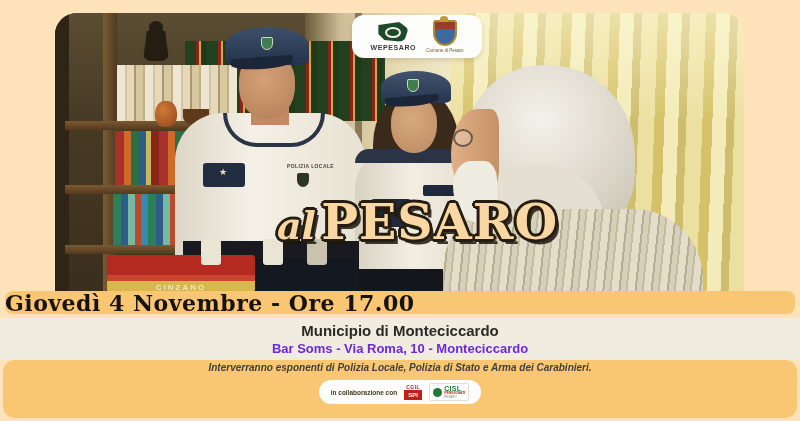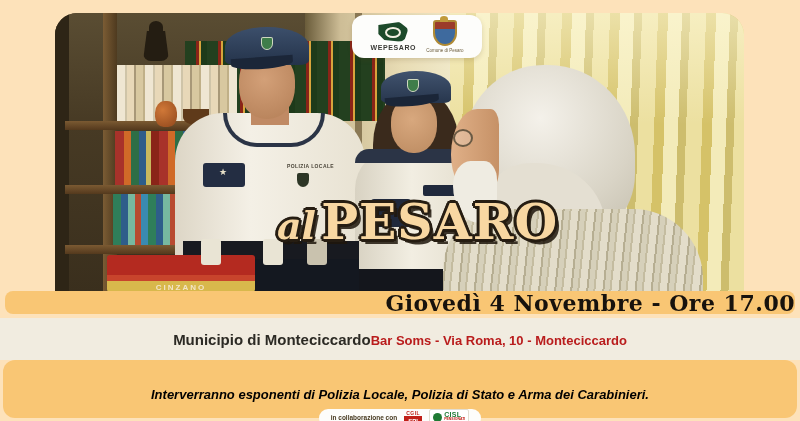--- a/index.html
+++ b/index.html
@@ -121,38 +121,38 @@
   .t-line{ white-space:nowrap;}
   .t-main{ font-weight:bold; font-size:43px; letter-spacing:1px;}
   .t-ital{ font-weight:bold; font-style:italic; font-size:36px;}
   .t-line2{ margin-left:52px; margin-top:2px;}
   .t-main2{ font-weight:bold; font-size:49px; letter-spacing:1px;}
   .t-ital2{ font-weight:bold; font-style:italic; font-size:38px;}
   
   .band-date{
     position:absolute; left:5px; top:291px; width:790px; height:23px; z-index:18;
     background:#f9c674; border-radius:8px;
-    display:flex; align-items:center; justify-content:flex-end;
+    display:flex; align-items:center; justify-content:flex-start;
   }
   .band-date span{
     font-family:"DejaVu Serif", serif; font-weight:bold; font-size:22px;
     color:#17120d; letter-spacing:.5px;
   }
   .band-venue{
     position:absolute; left:0; top:318px; width:800px; height:42px; z-index:18;
-    background:#f1ece0; display:flex; align-items:center; justify-content:center;
+    background:#f1ece0; display:flex; flex-direction:column; align-items:center; justify-content:center;
   }
   .venue-name{ font-size:15px; font-weight:bold; color:#2c2a24;}
-  .venue-addr{ font-size:13px; font-weight:bold; color:#b91c1c; margin-top:2px;}
+  .venue-addr{ font-size:13px; font-weight:bold; color:#6d28d9; margin-top:2px;}
   .band-bottom{
     position:absolute; left:3px; top:360px; width:794px; height:58px; z-index:18;
     background:#f9c674; border-radius:12px;
     display:flex; flex-direction:column; align-items:center;
   }
-  .participants{ font-size:13px; font-style:italic; font-weight:bold; color:#000000; margin-top:27px;}
+  .participants{ font-size:10px; font-style:italic; font-weight:bold; color:#404040; margin-top:2px;}
   .collab-pill{
     margin-top:7px; height:24px; background:#fdfdfb; border-radius:12px;
     display:flex; align-items:center; gap:7px; padding:0 12px;
   }
   .collab-label{ font-size:6.5px; font-weight:bold; color:#46391f;}
   .cgil{ display:flex; flex-direction:column; align-items:center;}
   .cgil-top{ font-size:5px; font-weight:bold; color:#c02018; letter-spacing:.5px;}
   .cgil-box{ width:18px; height:10px; background:#c02018; color:#fff; font-size:6px; font-weight:bold; display:flex; align-items:center; justify-content:center;}
   .cisl{ display:flex; align-items:center; gap:2px; background:#fff; border:1px solid #e2ded2; border-radius:2px; padding:1px 3px;}
   .cisl-glyph{ width:9px; height:9px; background:#1e7a34; border-radius:50%;}

